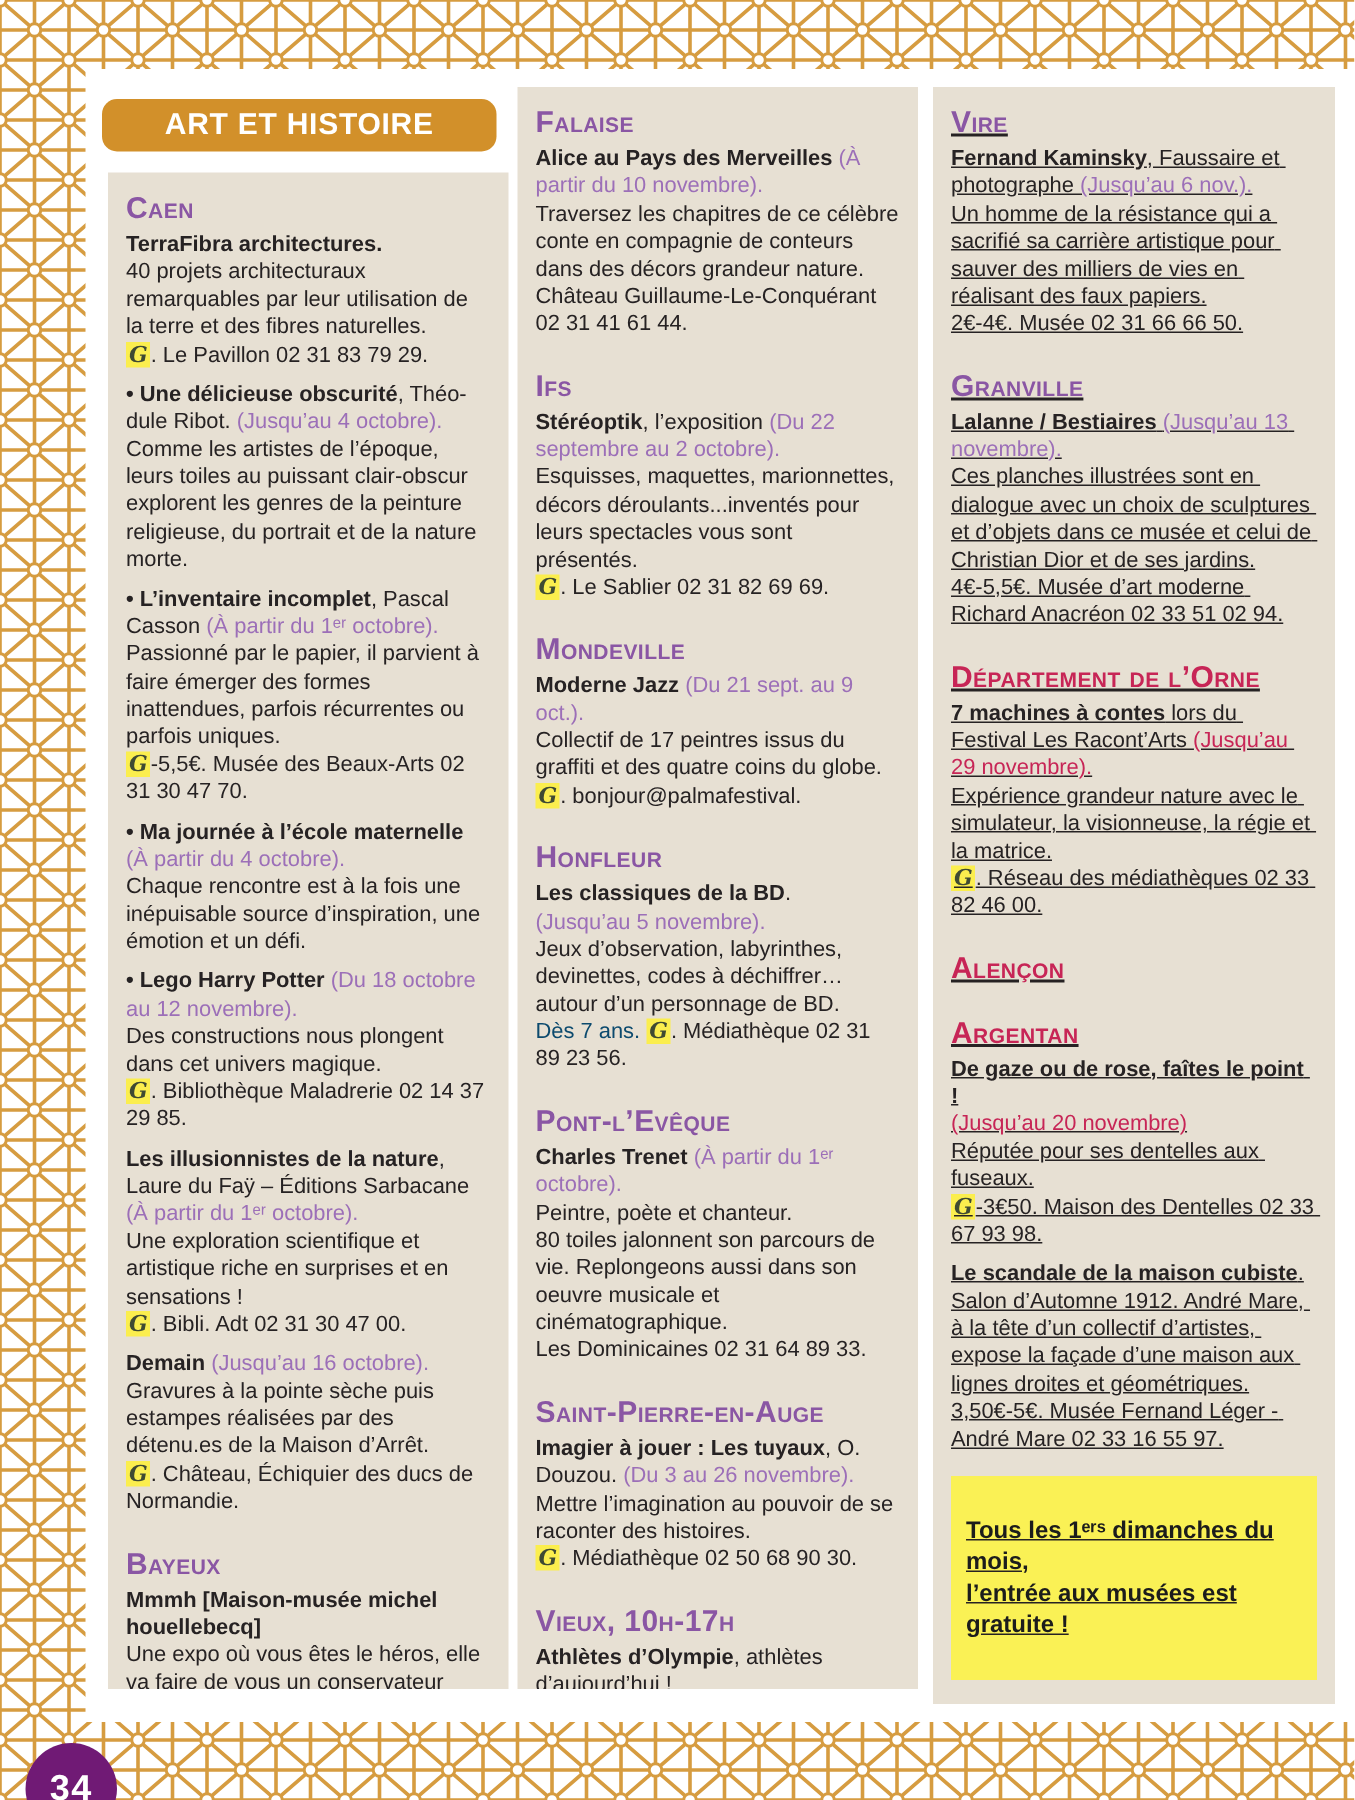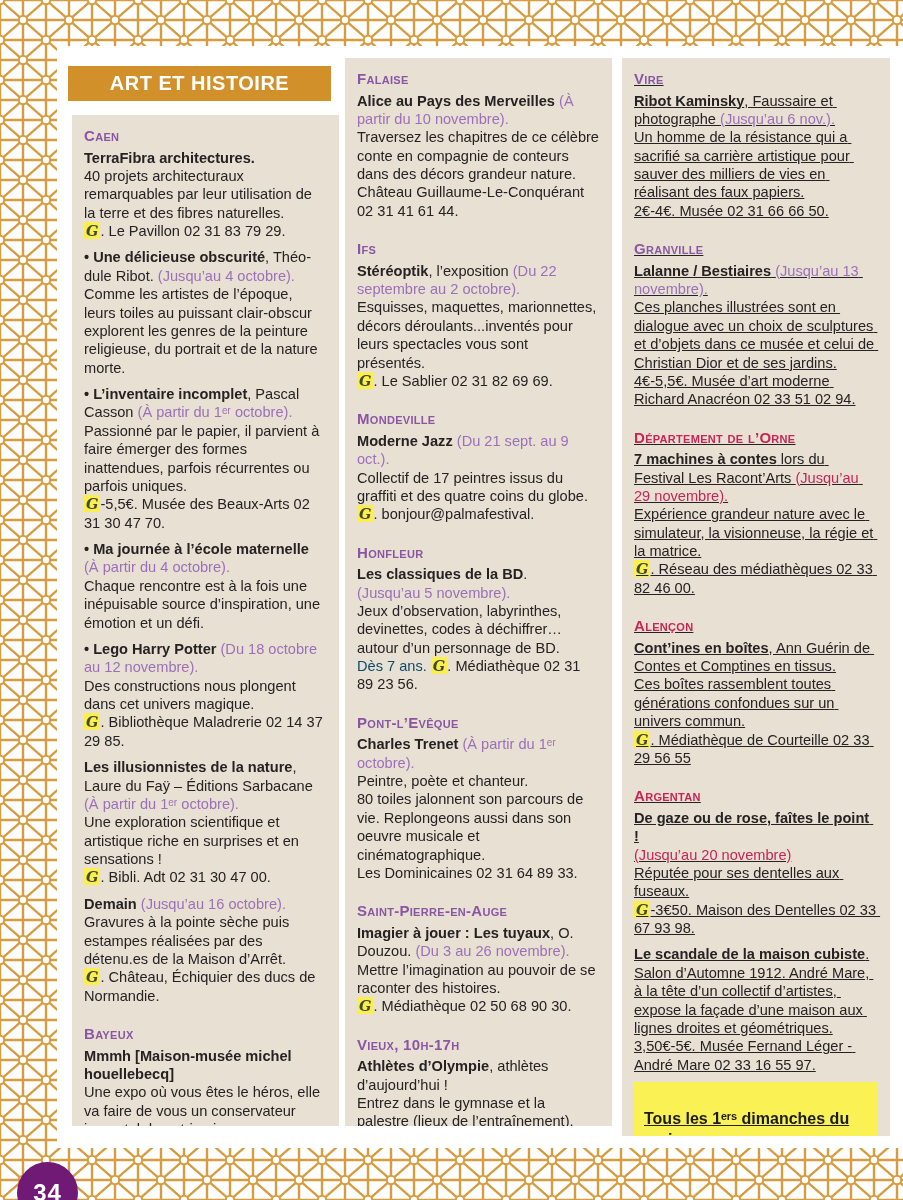--- a/index.html
+++ b/index.html
@@ -4,31 +4,31 @@
 <style>
   html,body{margin:0;padding:0;}
   body{
     width:903px;height:1200px;position:relative;background:#ffffff;
     font-family:"Liberation Sans", sans-serif;color:#262223;overflow:hidden;
   }
   #border-layer{position:absolute;left:0;top:0;width:903px;height:1200px;z-index:0;}
   .badge{
     position:absolute;left:68px;top:66px;width:263px;height:35px;z-index:2;
     background:#d2902a;color:#ffffff;font-weight:bold;font-size:20px;
-    letter-spacing:.5px;text-align:center;line-height:35px;
+    letter-spacing:.5px;text-align:center;line-height:35px;border-radius:10px;
   }
   .colbox{
     position:absolute;background:#e7e0d3;box-sizing:border-box;
     padding:13px 12px 10px 12px;z-index:1;overflow:hidden;
   }
   #colbox-0{left:72px;top:115px;width:267px;height:1011px;}
   #colbox-1{left:345px;top:58px;width:267px;height:1068px;}
   #colbox-2{left:622px;top:58px;width:268px;height:1078px;display:flex;flex-direction:column;text-decoration:underline;}
   .city{
-    font-weight:bold;font-variant:small-caps;font-size:15px;line-height:1.1;
+    font-weight:bold;font-variant:small-caps;font-size:20px;line-height:1.1;
     letter-spacing:.3px;margin:21px 0 4px 0;
   }
   .city:first-child{margin-top:0;}
   .purple{color:#8a56a4;}
   .crimson{color:#c72556;}
   .event{font-size:14.6px;line-height:1.26;margin:0 0 8px 0;white-space:pre-wrap;}
   .seg-bold{font-weight:bold;}
   .seg-date{color:#9c6fb8;}
   .seg-datec{color:#c72556;}
   .seg-pbold{color:#0c4a6e;font-weight:normal;}
@@ -133,35 +133,32 @@
 </span><span class="seg-g">G</span><span class="seg-plain">. Médiathèque 02 50 68 90 30.</span></div>
       <div class="city purple">Vieux, 10h-17h</div>
       <div class="event"><span class="seg-bold">Athlètes d’Olympie</span><span class="seg-plain">, athlètes d’aujourd’hui !
 Entrez dans le gymnase et la palestre (lieux de l’entraînement), observez et manipulez leurs équipements, assistez aux épreuves et découvrez les liens entre les disciplines sportives antiques et modernes.
 3€-5€. Musée de Vieux-la-Romaine 02 31 71 10 20.</span></div>
     </div>
 </div>
 <div class="colbox" id="colbox-2">
   <div>
       <div class="city purple">Vire</div>
-      <div class="event"><span class="seg-bold">Ribot Kaminsky</span><span class="seg-plain">, Faussaire et photographe </span><span class="seg-date">(Jusqu’au 6 nov.).</span><span class="seg-plain">
+      <div class="event"><span class="seg-bold">Fernand Kaminsky</span><span class="seg-plain">, Faussaire et photographe </span><span class="seg-date">(Jusqu’au 6 nov.).</span><span class="seg-plain">
 Un homme de la résistance qui a sacrifié sa carrière artistique pour sauver des milliers de vies en réalisant des faux papiers.
 2€-4€. Musée 02 31 66 66 50.</span></div>
       <div class="city purple">Granville</div>
       <div class="event"><span class="seg-bold">Lalanne / Bestiaires</span><span class="seg-plain"> </span><span class="seg-date">(Jusqu’au 13 novembre).</span><span class="seg-plain">
 Ces planches illustrées sont en dialogue avec un choix de sculptures et d’objets dans ce musée et celui de Christian Dior et de ses jardins.
 4€-5,5€. Musée d’art moderne Richard Anacréon 02 33 51 02 94.</span></div>
       <div class="city crimson">Département de l’Orne</div>
       <div class="event"><span class="seg-bold">7 machines à contes</span><span class="seg-plain"> lors du Festival Les Racont’Arts </span><span class="seg-datec">(Jusqu’au 29 novembre).</span><span class="seg-plain">
 Expérience grandeur nature avec le simulateur, la visionneuse, la régie et la matrice.
 </span><span class="seg-g">G</span><span class="seg-plain">. Réseau des médiathèques 02 33 82 46 00.</span></div>
       <div class="city crimson">Alençon</div>
-      <div class="event"><span class="seg-bold">Cont’ines en boîtes</span><span class="seg-plain">, Ann Guérin de Contes et Comptines en tissus.
-Ces boîtes rassemblent toutes générations confondues sur un univers commun.
-</span><span class="seg-g">G</span><span class="seg-plain">. Médiathèque de Courteille 02 33 29 56 55</span></div>
       <div class="city crimson">Argentan</div>
       <div class="event"><span class="seg-bold">De gaze ou de rose, faîtes le point !</span><span class="seg-plain">
 </span><span class="seg-datec">(Jusqu’au 20 novembre)</span><span class="seg-plain">
 Réputée pour ses dentelles aux fuseaux.
 </span><span class="seg-g">G</span><span class="seg-plain">-3€50. Maison des Dentelles 02 33 67 93 98.</span></div>
       <div class="event"><span class="seg-bold">Le scandale de la maison cubiste</span><span class="seg-plain">.
 Salon d’Automne 1912. André Mare, à la tête d’un collectif d’artistes, expose la façade d’une maison aux lignes droites et géométriques.
 3,50€-5€. Musée Fernand Léger - André Mare 02 33 16 55 97.</span></div>
     </div>
   <div class="note">Tous les 1ᵉʳˢ dimanches du mois,

